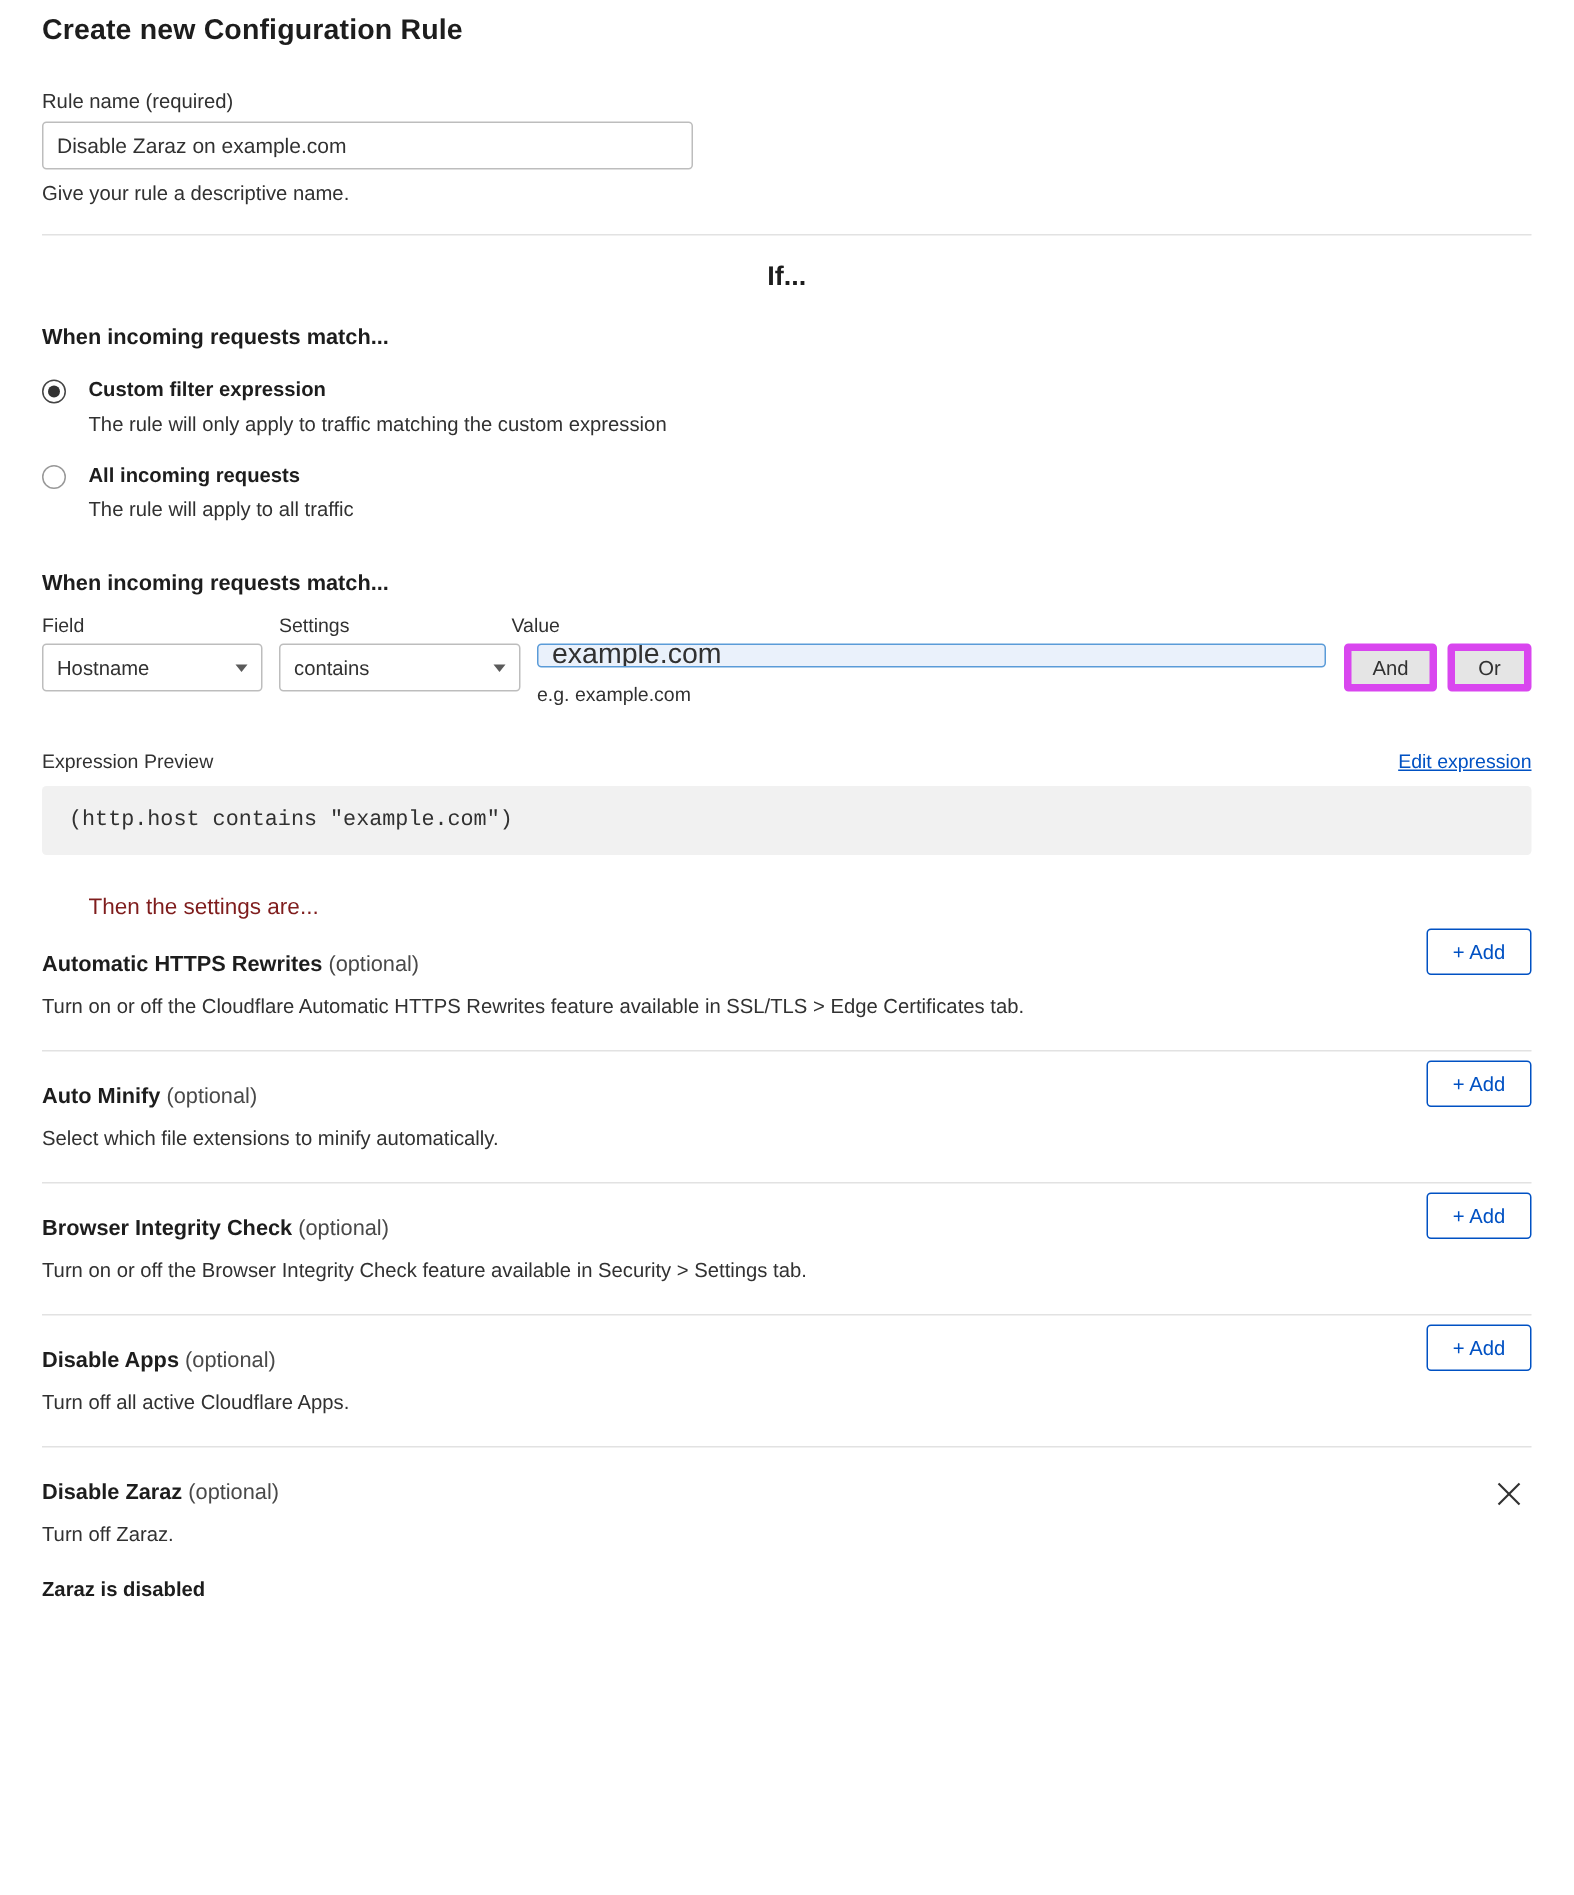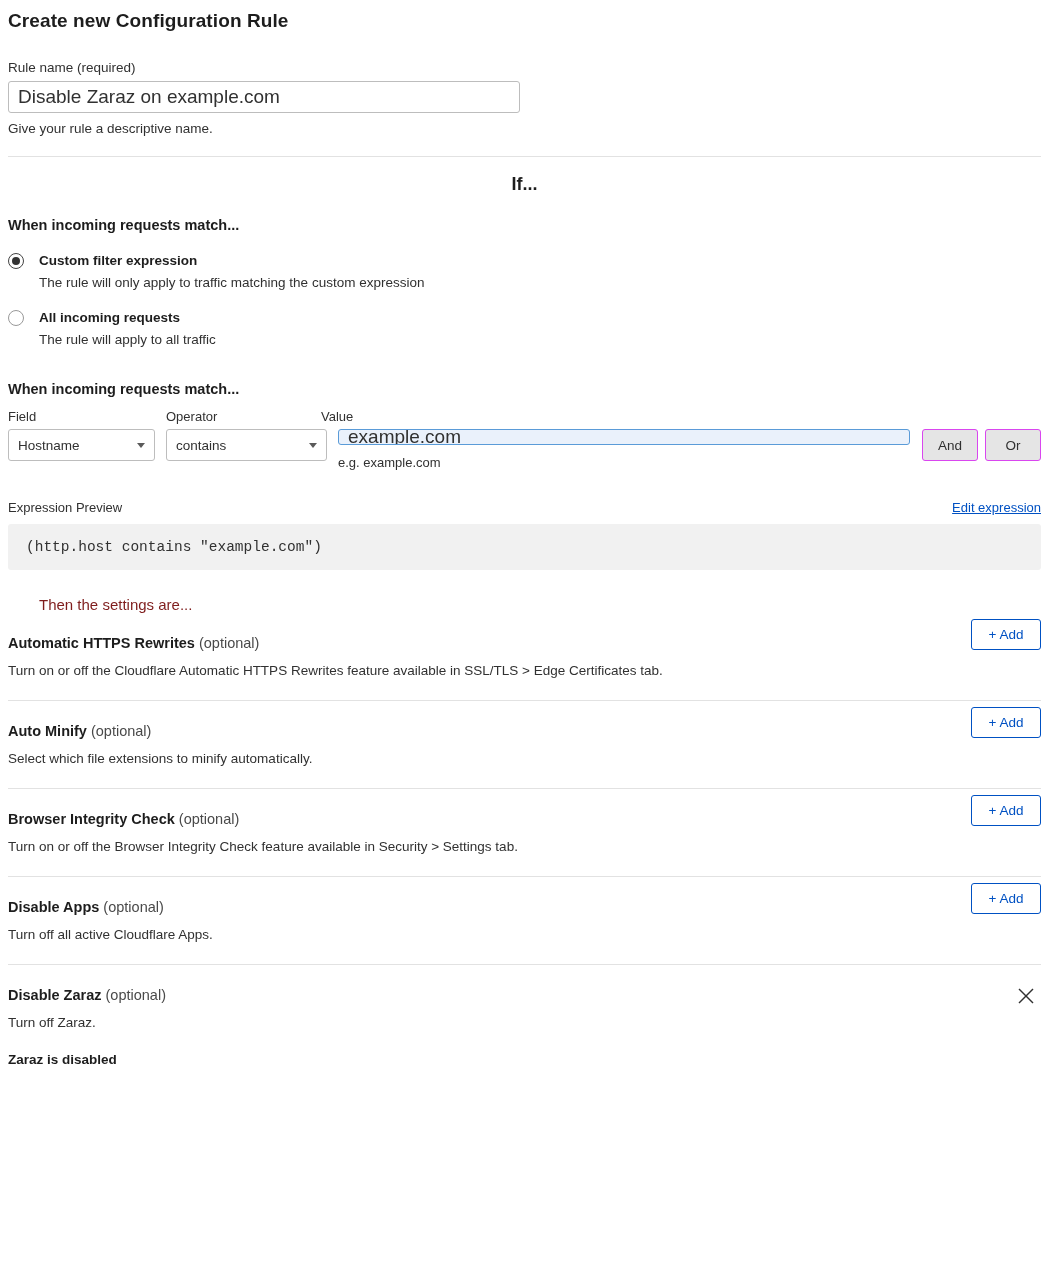--- a/index.html
+++ b/index.html
@@ -9,44 +9,44 @@
     background: #ffffff;
     font-family: "Liberation Sans", sans-serif;
     color: #313131;
   }
   body {
     width: 1049px;
     height: 1263px;
     overflow: hidden;
   }
   .page {
-    padding: 0 8px;
+    padding: 0 28px;
   }
   .page-title {
     font-size: 19px;
     font-weight: bold;
     color: #1d1d1d;
     margin: 10px 0 0 0;
     letter-spacing: 0.1px;
   }
 
   
   .field-label {
     font-size: 13.5px;
     color: #313131;
     margin-top: 28px;
     margin-bottom: 6px;
   }
   .text-input {
-    width: 512px;
+    width: 434px;
     height: 32px;
     border: 1px solid #bdbdbd;
     border-radius: 3px;
     padding: 0 9px;
-    font-size: 19px;
+    font-size: 14px;
     font-family: "Liberation Sans", sans-serif;
     color: #313131;
     background: #fff;
     display: block;
   }
   .help-text {
     font-size: 13.5px;
     color: #313131;
     margin-top: 8px;
   }
@@ -167,21 +167,21 @@
   }
   .value-hint {
     font-size: 13px;
     color: #313131;
     margin-top: 8px;
   }
   .btn-gray {
     height: 32px;
     min-width: 56px;
     background: #e5e5e5;
-    border: 1px solid #d946ef;
+    border: 5px solid #d946ef;
     border-radius: 3px;
     font-size: 13.5px;
     color: #313131;
     font-family: "Liberation Sans", sans-serif;
     cursor: pointer;
     margin-left: 0;
     padding: 0 14px;
   }
   .btn-gray + .btn-gray { margin-left: 7px; }
 
@@ -303,21 +303,21 @@
       <span class="r-title">All incoming requests</span>
       <div class="r-desc">The rule will apply to all traffic</div>
     </span>
   </div>
 
   <div class="sub-heading" style="margin-top:34px;">When incoming requests match...</div>
 
   <div class="builder">
     <div class="builder-labels">
       <div class="lbl-field">Field</div>
-      <div class="lbl-operator">Operator</div>
+      <div class="lbl-operator">Settings</div>
       <div class="lbl-value">Value</div>
     </div>
     <div class="builder-row">
       <div class="select-box select-field">
         <span>Hostname</span>
         <span class="caret"></span>
       </div>
       <div class="select-box select-op">
         <span>contains</span>
         <span class="caret"></span>

